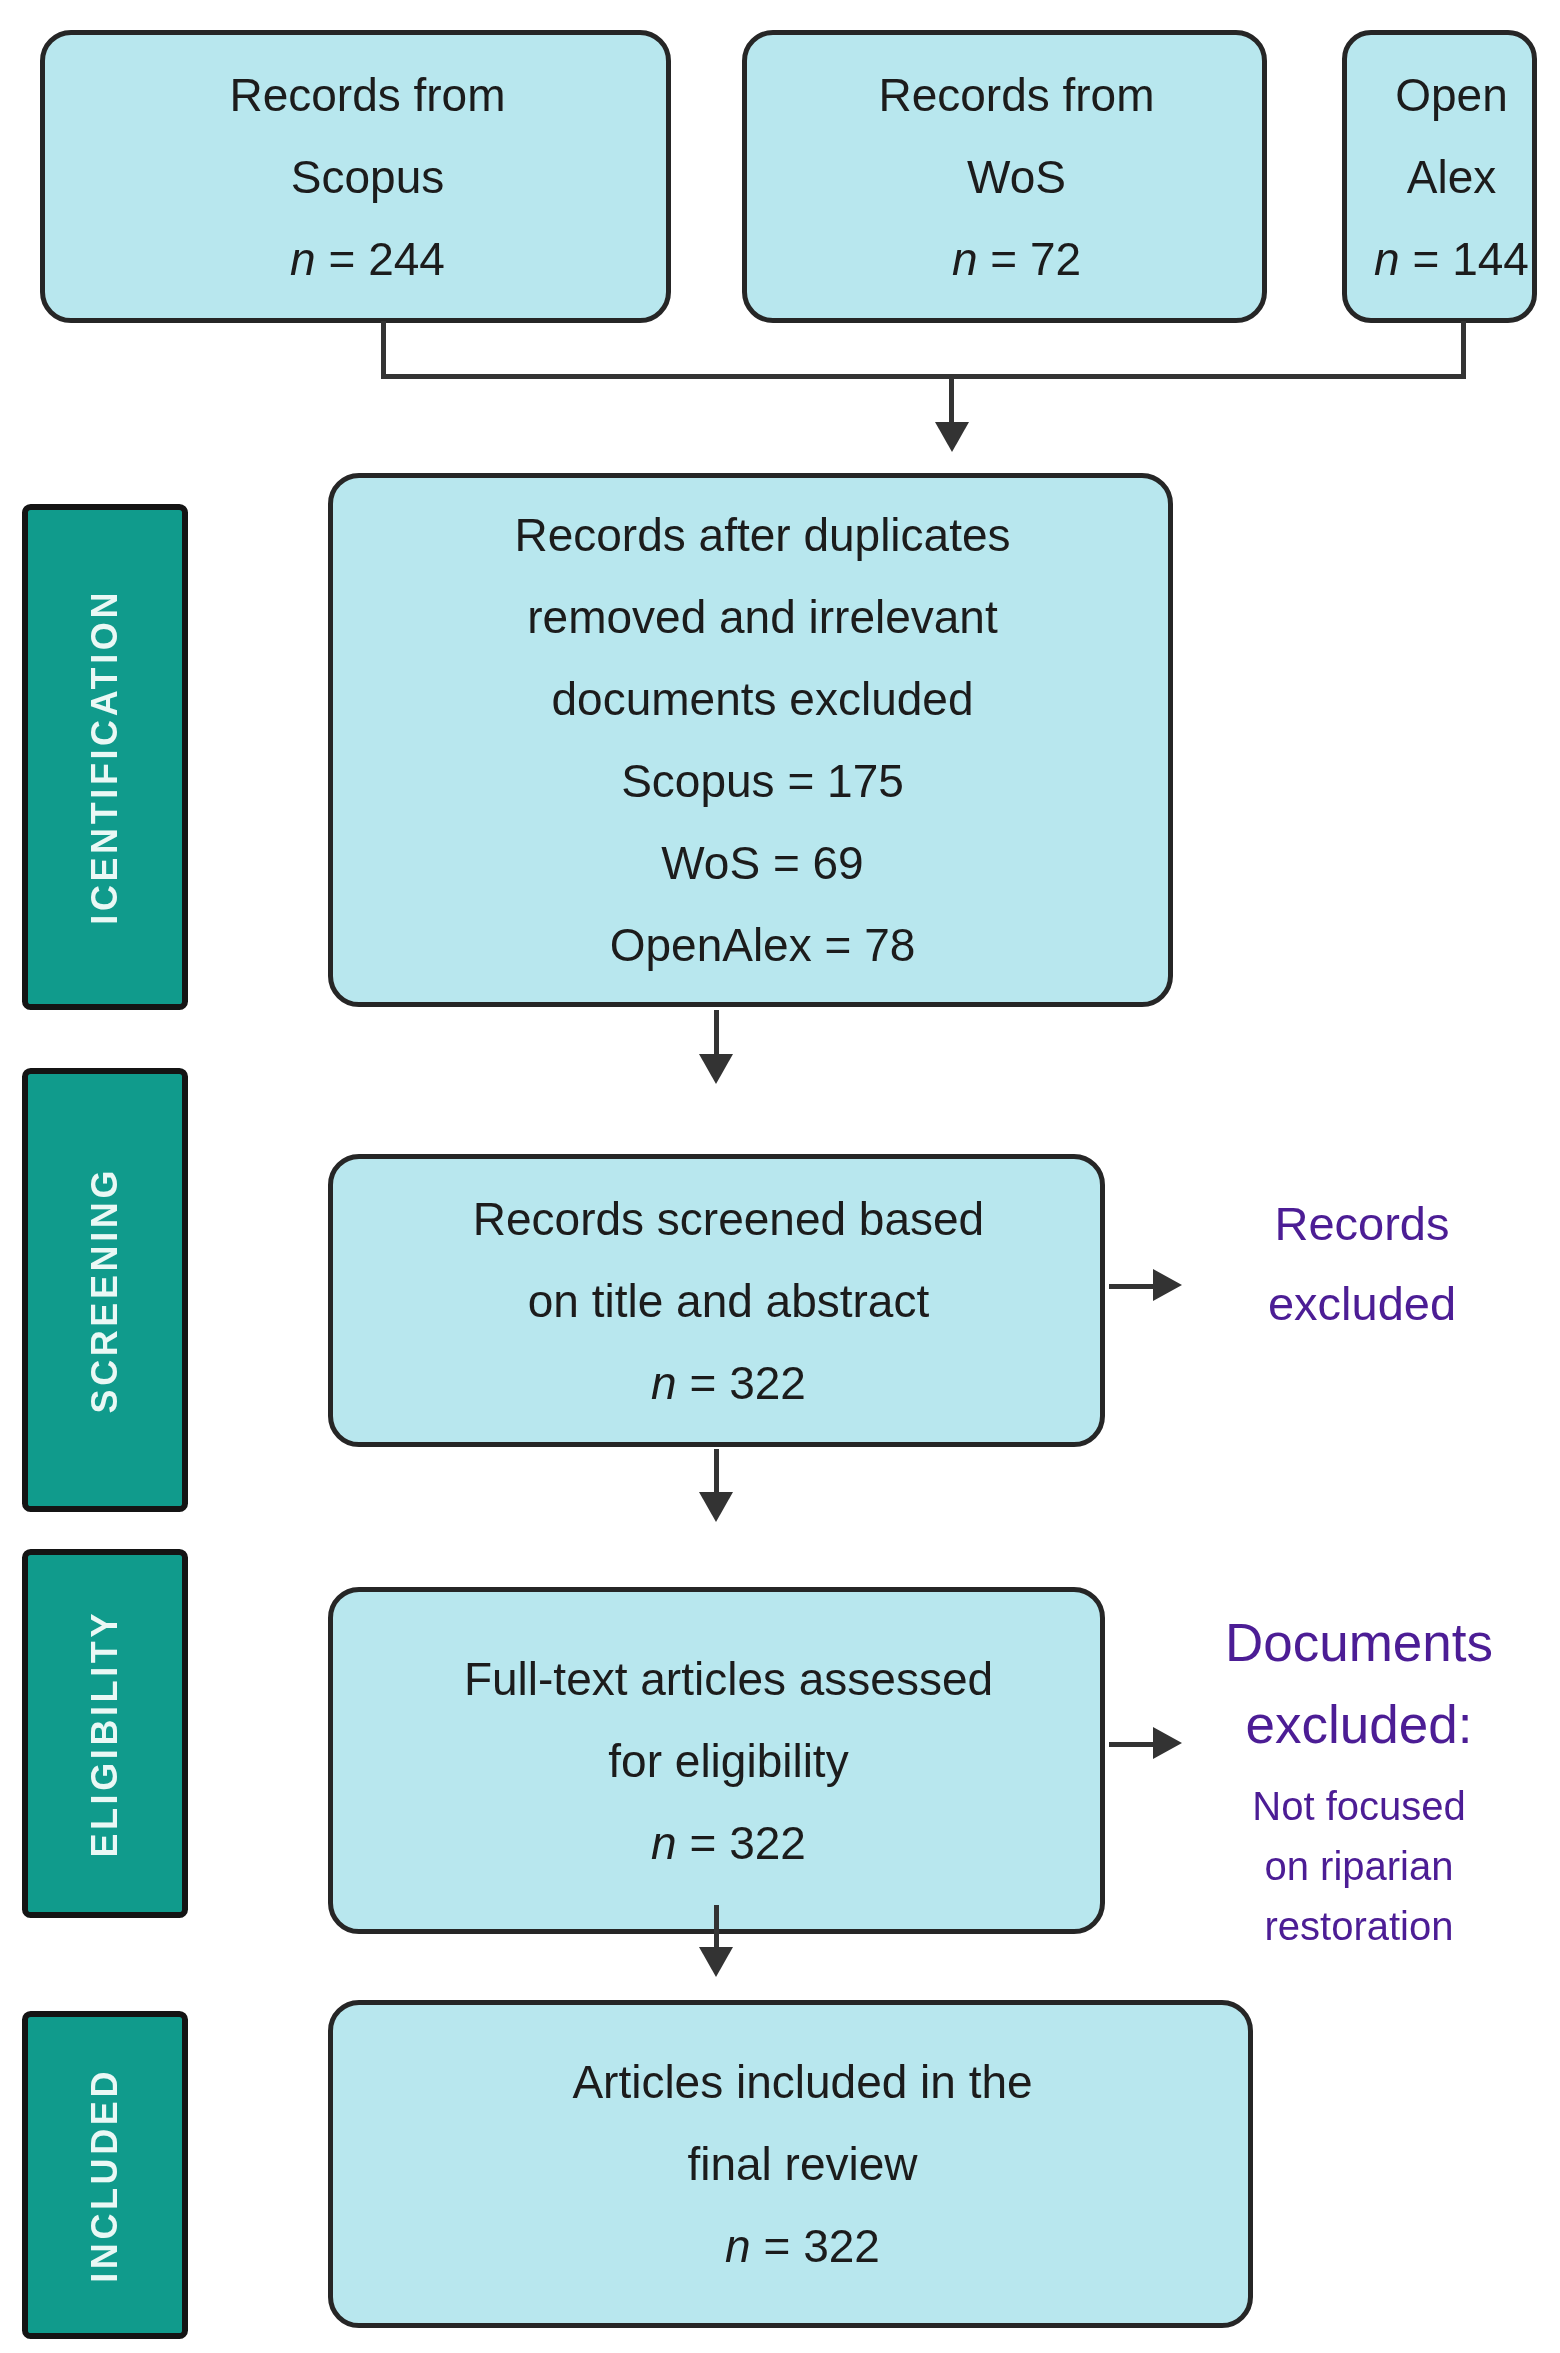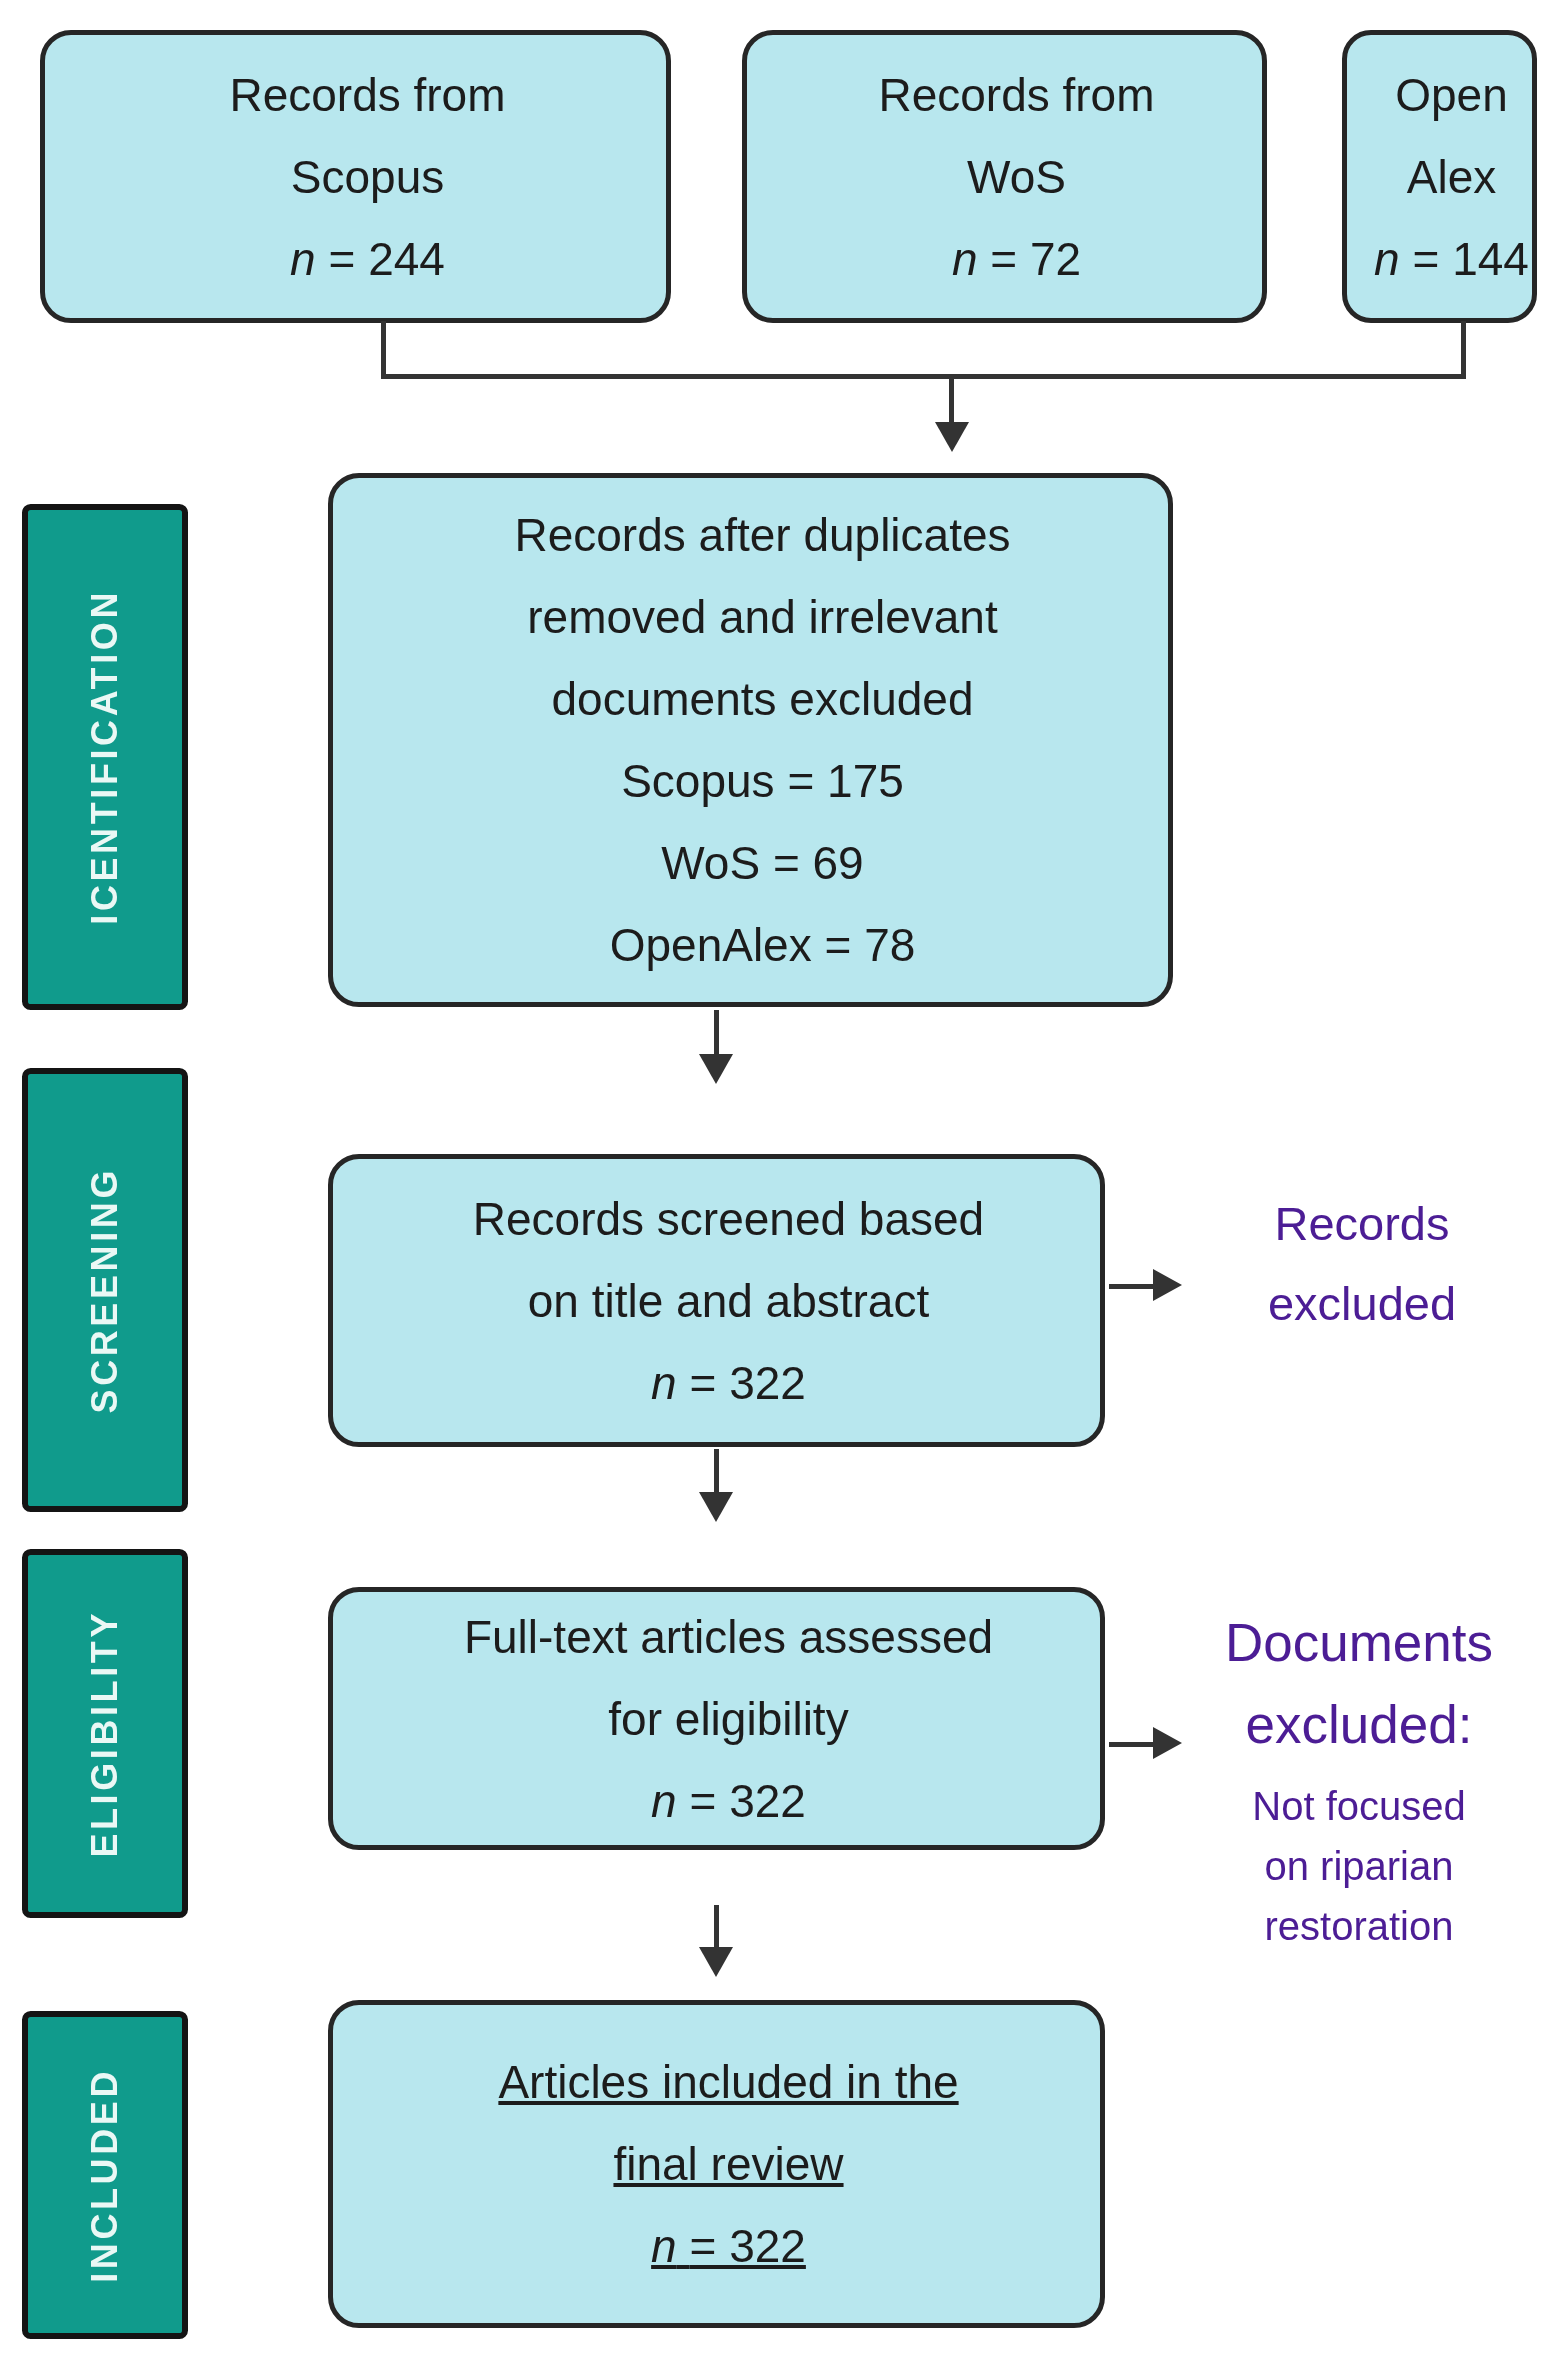--- a/index.html
+++ b/index.html
@@ -121,21 +121,21 @@
 <div class="hline" style="left:1109px; top:1284px; width:44px; height:5px;"></div>
 <div class="head-right" style="left:1153px; top:1269px;"></div>
 <div class="note note-big" style="left:1187px; top:1184px; width:350px;">
   <div class="ln">Records</div>
   <div class="ln">excluded</div>
 </div>
 
 <div class="vline" style="left:714px; top:1449px; width:5px; height:46px;"></div>
 <div class="head-down" style="left:699px; top:1492px;"></div>
 
-<div class="box" style="left:328px; top:1587px; width:777px; height:263px;">
+<div class="box" style="left:328px; top:1587px; width:777px; height:347px;">
   <div class="ln">Full-text articles assessed</div>
   <div class="ln">for eligibility</div>
   <div class="ln"><span class="nvar">n</span> <span>= 322</span></div>
 </div>
 
 <div class="hline" style="left:1109px; top:1742px; width:44px; height:5px;"></div>
 <div class="head-right" style="left:1153px; top:1727px;"></div>
 <div class="note" style="left:1166px; top:1602px; width:386px;">
   <div class="note-head">
     <div class="ln">Documents</div>
@@ -144,18 +144,18 @@
   <div class="note-sub">
     <div class="ln">Not focused</div>
     <div class="ln">on riparian</div>
     <div class="ln">restoration</div>
   </div>
 </div>
 
 <div class="vline" style="left:714px; top:1905px; width:5px; height:45px;"></div>
 <div class="head-down" style="left:699px; top:1947px;"></div>
 
-<div class="box" style="left:328px; top:2000px; width:777px; height:328px;text-decoration:underline;">
+<div class="box" style="left:328px; top:2000px; width:925px; height:328px;">
   <div class="ln">Articles included in the</div>
   <div class="ln">final review</div>
   <div class="ln"><span class="nvar">n</span> <span>= 322</span></div>
 </div>
 
 
 </body></html>

